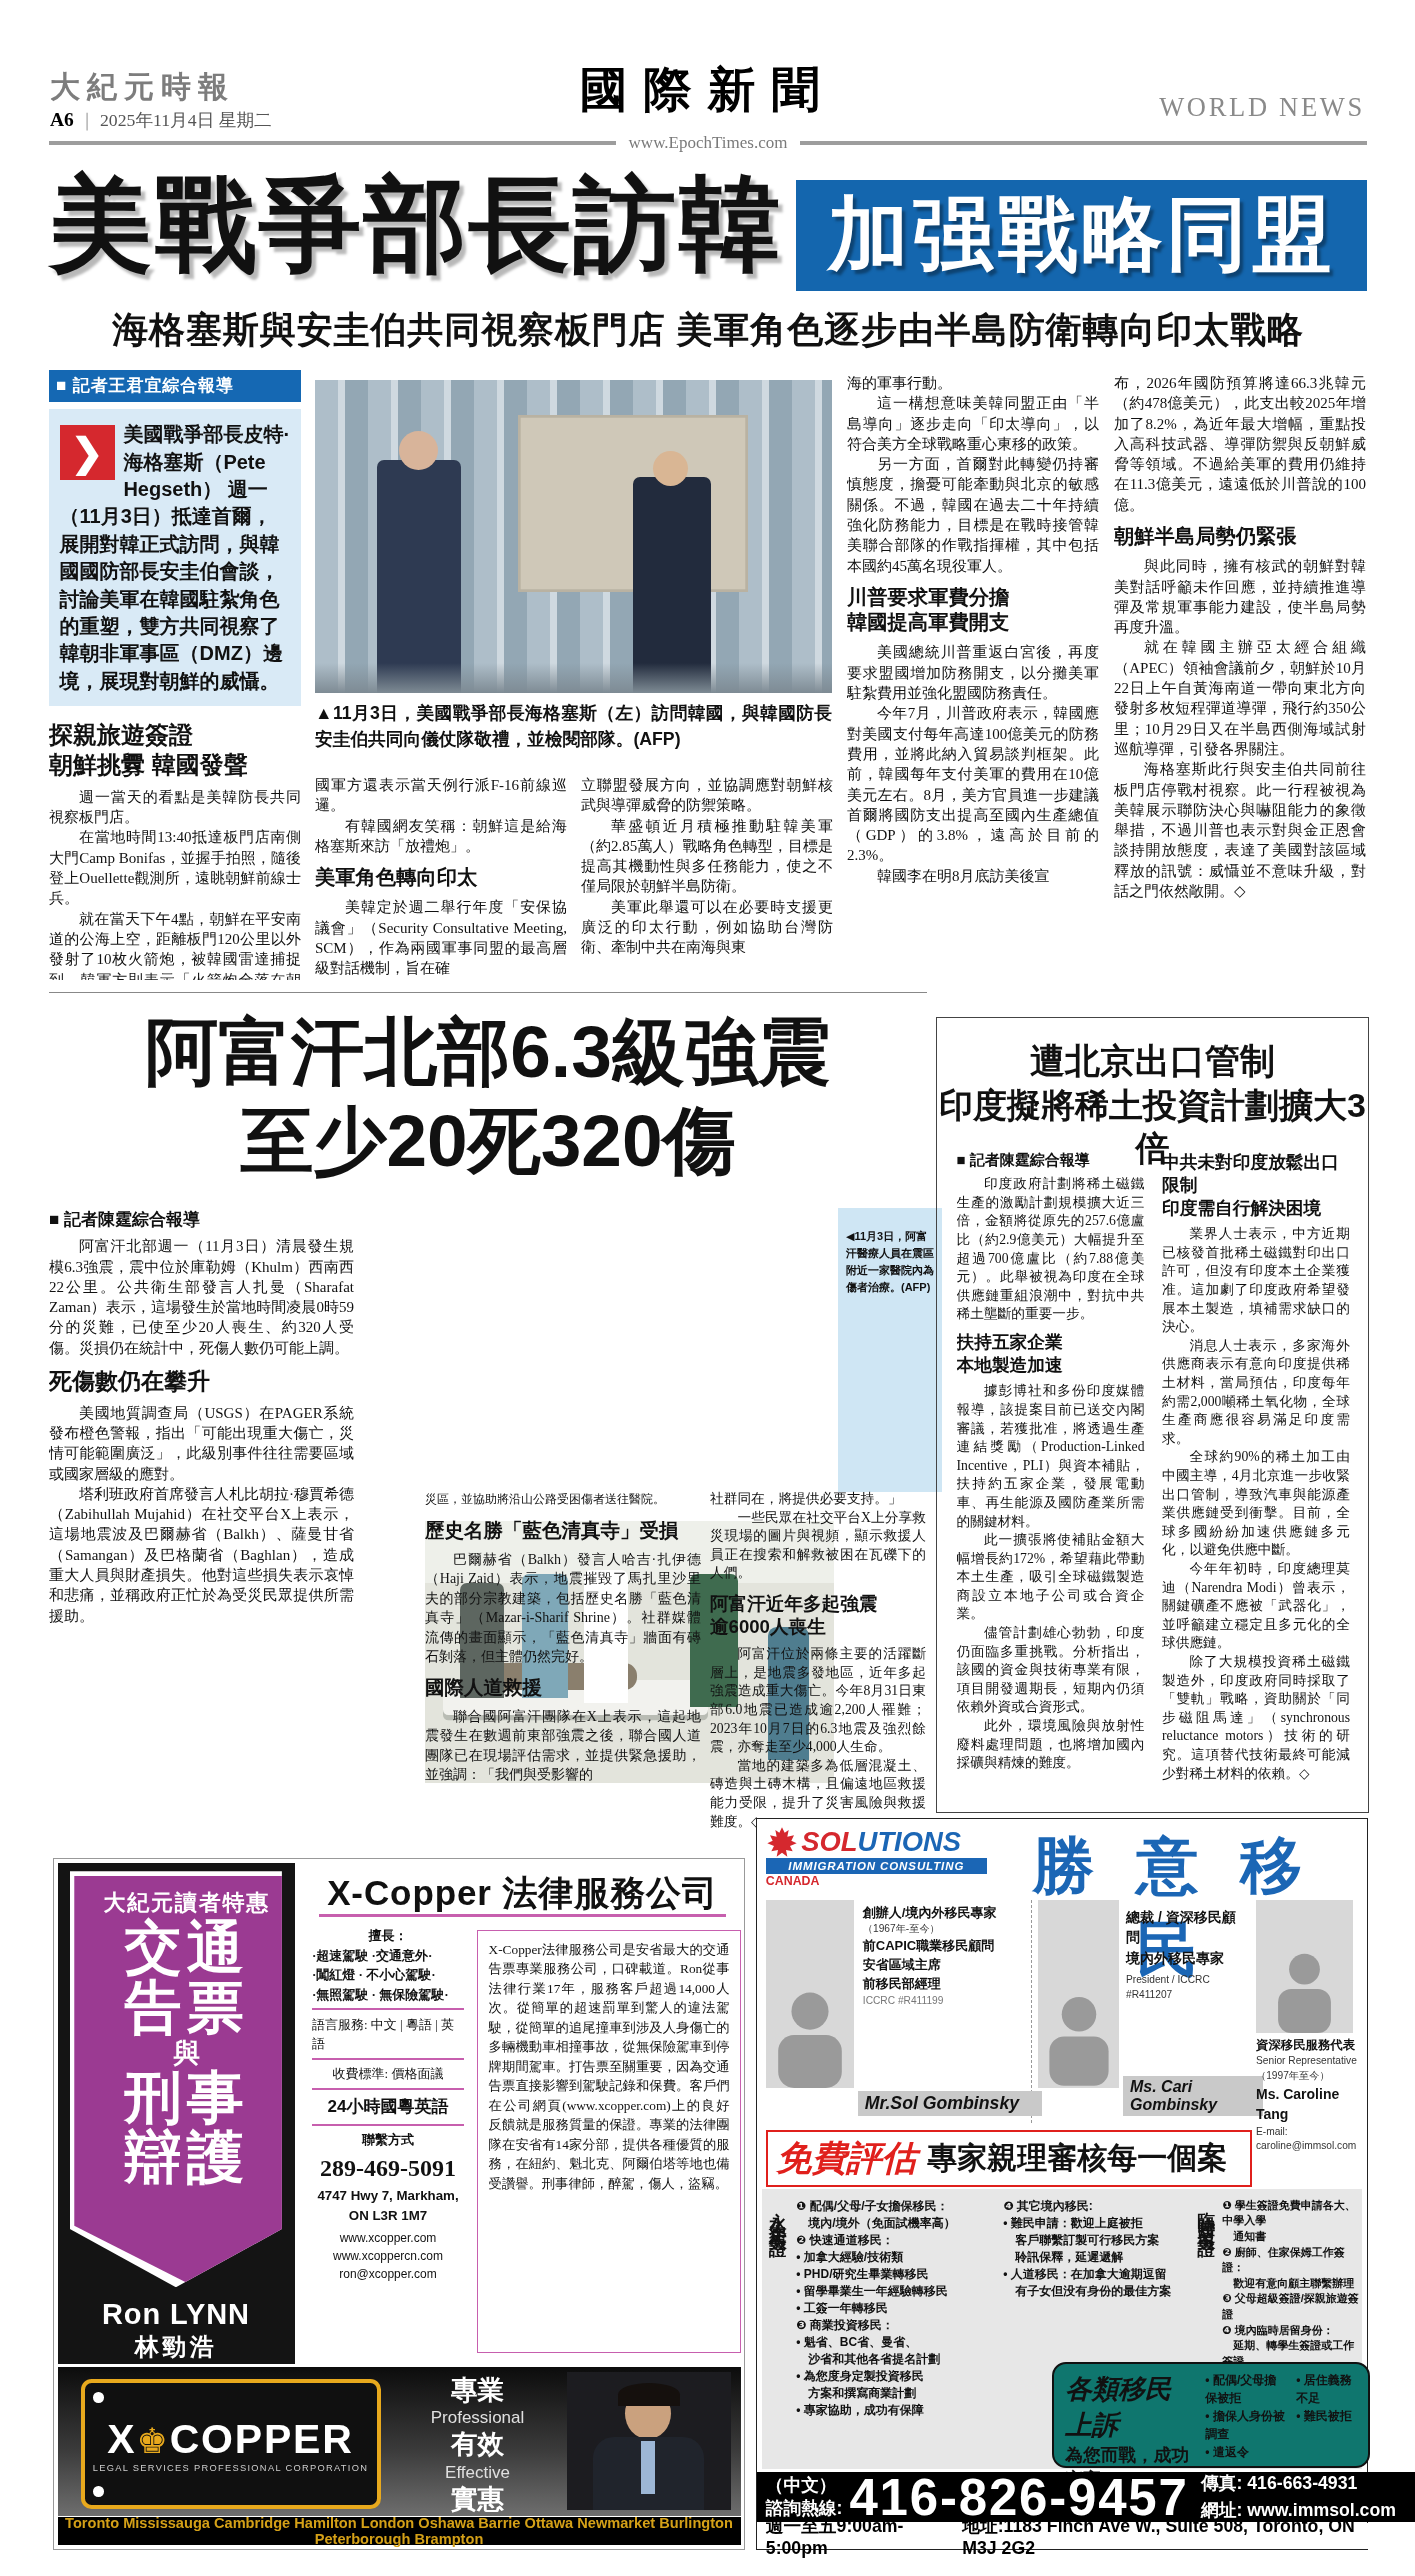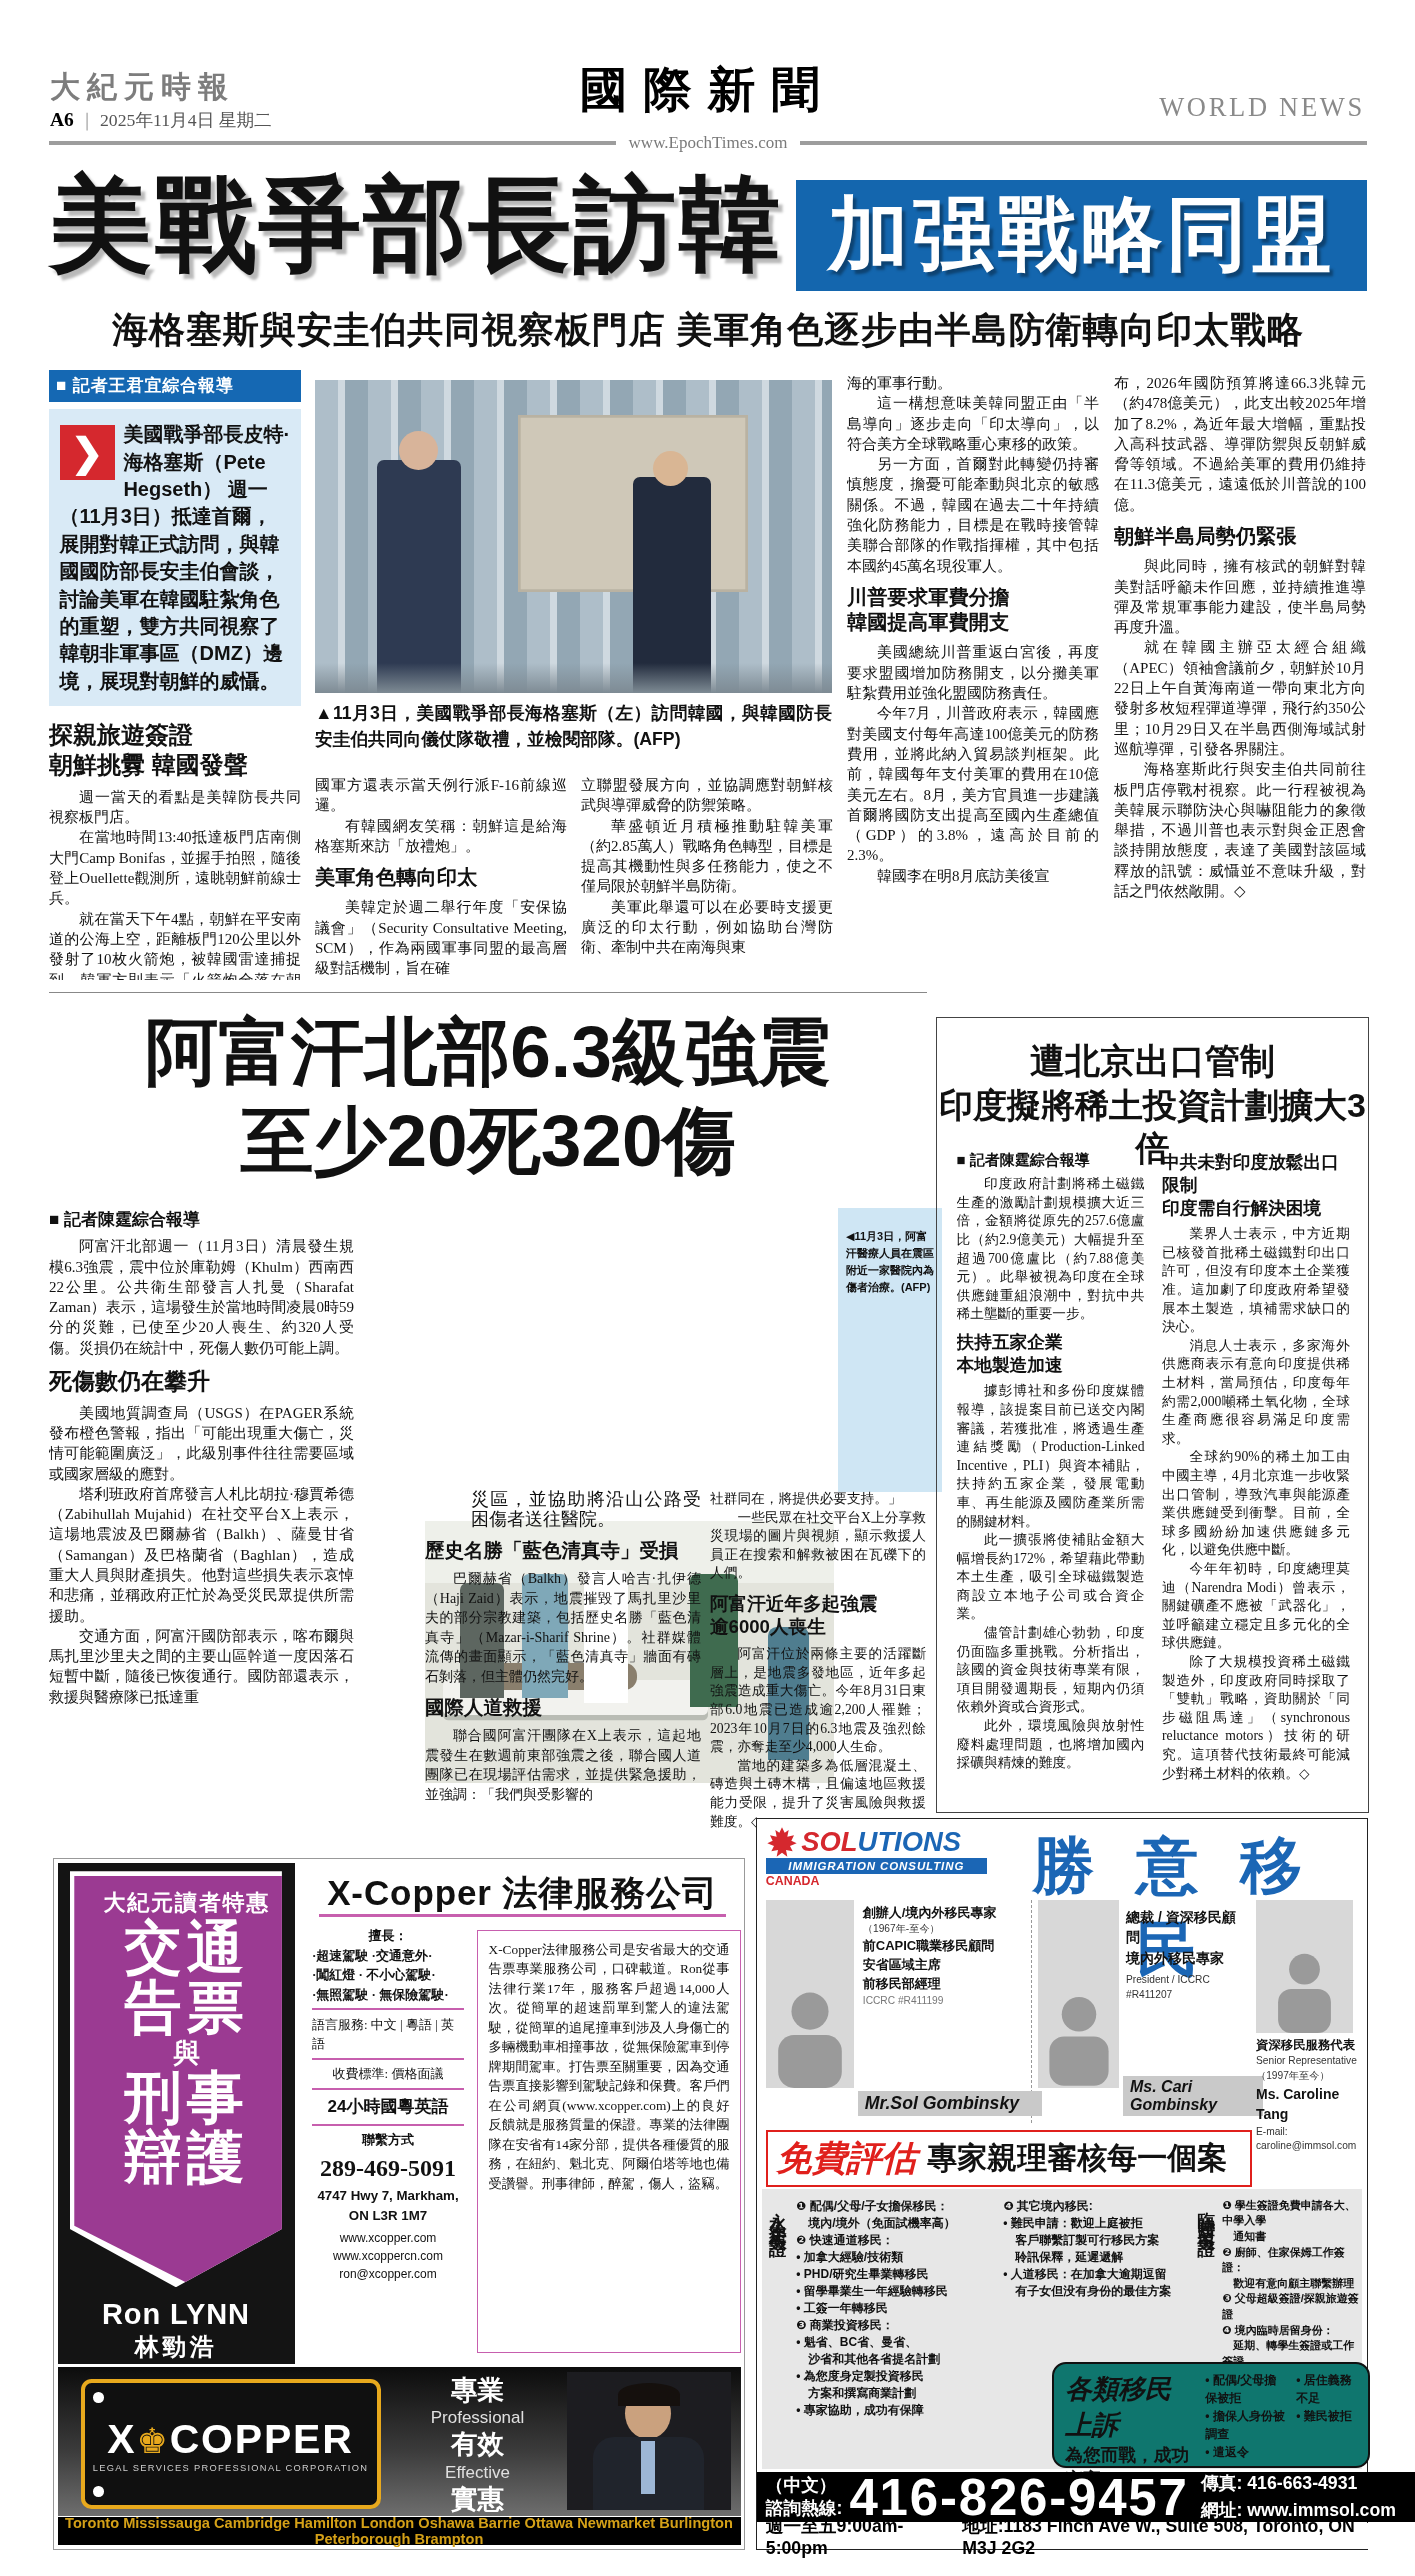--- a/index.html
+++ b/index.html
@@ -209,37 +209,36 @@
     <div>阿富汗北部6.3級強震</div>
       <div>至少20死320傷</div>
   </div>
 
   <div class="abs col" style="left:49px;top:1208px;width:305px;height:642px;">
     <div class="qbyline">■ 記者陳霆綜合報導</div>
     <p class="p np" style="text-indent:2em;">阿富汗北部週一（11月3日）清晨發生規模6.3強震，震中位於庫勒姆（Khulm）西南西22公里。公共衛生部發言人扎曼（Sharafat Zaman）表示，這場發生於當地時間凌晨0時59分的災難，已使至少20人喪生、約320人受傷。災損仍在統計中，死傷人數仍可能上調。</p>
     <div class="colsub" style="font-size:23px;">死傷數仍在攀升</div>
     <p class="p">美國地質調查局（USGS）在PAGER系統發布橙色警報，指出「可能出現重大傷亡，災情可能範圍廣泛」，此級別事件往往需要區域或國家層級的應對。</p>
     <p class="p">塔利班政府首席發言人札比胡拉·穆賈希德（Zabihullah Mujahid）在社交平台X上表示，這場地震波及巴爾赫省（Balkh）、薩曼甘省（Samangan）及巴格蘭省（Baghlan），造成重大人員與財產損失。他對這些損失表示哀悼和悲痛，並稱政府正忙於為受災民眾提供所需援助。</p>
-    <p class="p">交通方面，阿富汗國防部表示，喀布爾與馬扎里沙里夫之間的主要山區幹道一度因落石短暫中斷，隨後已恢復通行。國防部還表示，救援與醫療隊已抵達重</p>
   </div>
 
   <div class="abs photo" style="left:425px;top:1208px;width:409px;height:262px;background:#e3e4dc;">
     <div class="abs" style="left:0;top:0;width:100%;height:62px;background:#eef0ea;"></div>
     <div class="abs" style="left:17.7px;top:159px;width:265px;height:35px;background:#f2f2ee;border-radius:5.3px;box-shadow:0 5.3px 0 #b9bcb4;"></div>
     <div class="abs" style="left:53px;top:142px;width:159px;height:26.5px;background:#8a7f6d;border-radius:12.4px;"></div>
     <div class="abs fig" style="left:35px;top:62px;width:44px;height:115px;background:#5d6660;"></div>
     <div class="abs fig" style="left:97px;top:53px;width:46px;height:124px;background:#7fa8b8;"></div>
     <div class="abs fig" style="left:159px;top:49px;width:44px;height:133px;background:#ffffff;"></div>
     <div class="abs fig" style="left:265px;top:53px;width:48px;height:133px;background:#3f6b4f;"></div>
     <div class="abs" style="left:343px;top:106px;width:41px;height:133px;background:#4f7d8f;border-radius:8.8px 8.8px 0 0;"></div>
   </div>
   <div class="abs qcapbox" style="left:838px;top:1208px;width:88px;height:244px;">◀11月3日，阿富汗醫療人員在震區附近一家醫院內為傷者治療。(AFP)</div>
 
   <div class="abs col" style="left:425px;top:1490px;width:276px;height:361px;">
-    <p class="p np" style="font-size:18px;line-height:19.5px;margin-left:46px;">災區，並協助將沿山公路受困傷者送往醫院。</p>
+    <p class="p np" style="font-size:12px;line-height:19.5px;">災區，並協助將沿山公路受困傷者送往醫院。</p>
     <div class="colsub" style="font-size:19.5px;">歷史名勝「藍色清真寺」受損</div>
     <p class="p" style="font-size:14px;line-height:19.5px;">巴爾赫省（Balkh）發言人哈吉·扎伊德（Haji Zaid）表示，地震摧毀了馬扎里沙里夫的部分宗教建築，包括歷史名勝「藍色清真寺」（Mazar-i-Sharif Shrine）。社群媒體流傳的畫面顯示，「藍色清真寺」牆面有磚石剝落，但主體仍然完好。</p>
     <div class="colsub" style="font-size:19.5px;">國際人道救援</div>
     <p class="p" style="font-size:14px;line-height:19.5px;">聯合國阿富汗團隊在X上表示，這起地震發生在數週前東部強震之後，聯合國人道團隊已在現場評估需求，並提供緊急援助，並強調：「我們與受影響的</p>
   </div>
   <div class="abs col" style="left:710px;top:1490px;width:216px;height:361px;">
     <p class="p np" style="font-size:13.7px;line-height:18.6px;">社群同在，將提供必要支持。」</p>
     <p class="p" style="font-size:13.7px;line-height:18.6px;">一些民眾在社交平台X上分享救災現場的圖片與視頻，顯示救援人員正在搜索和解救被困在瓦礫下的人們。</p>
     <div class="colsub" style="font-size:18.6px;">
       <div>阿富汗近年多起強震</div>

